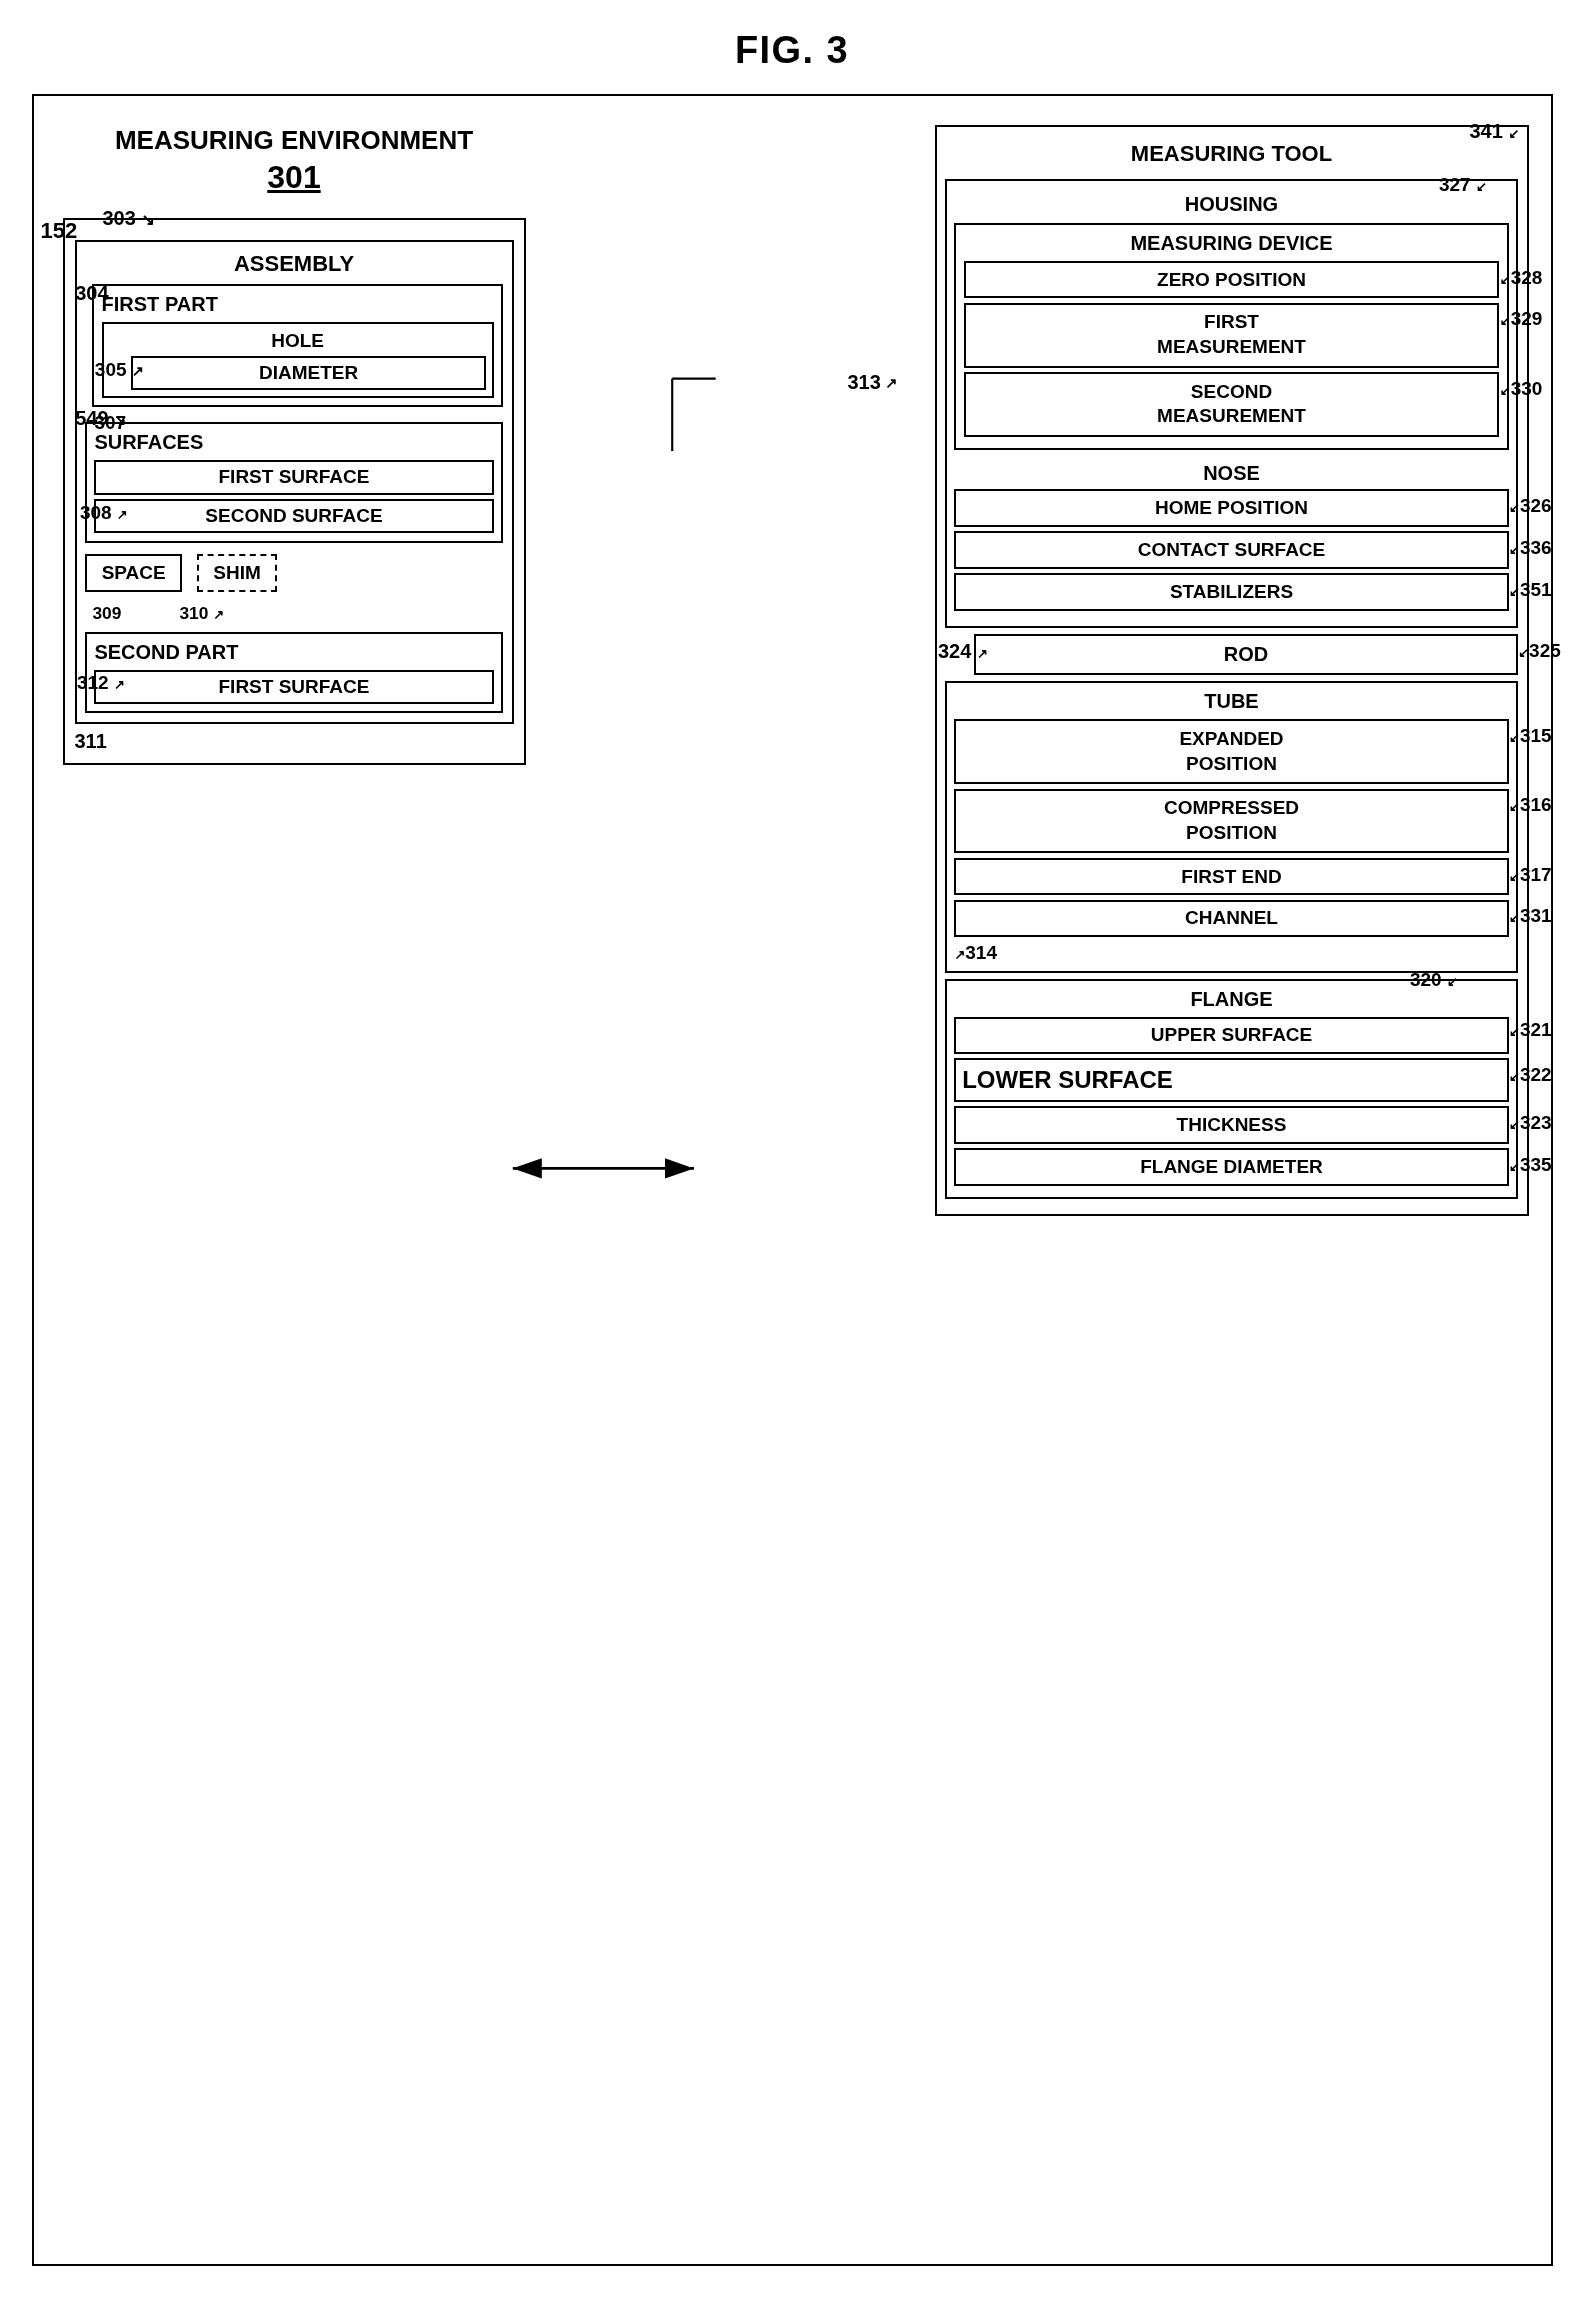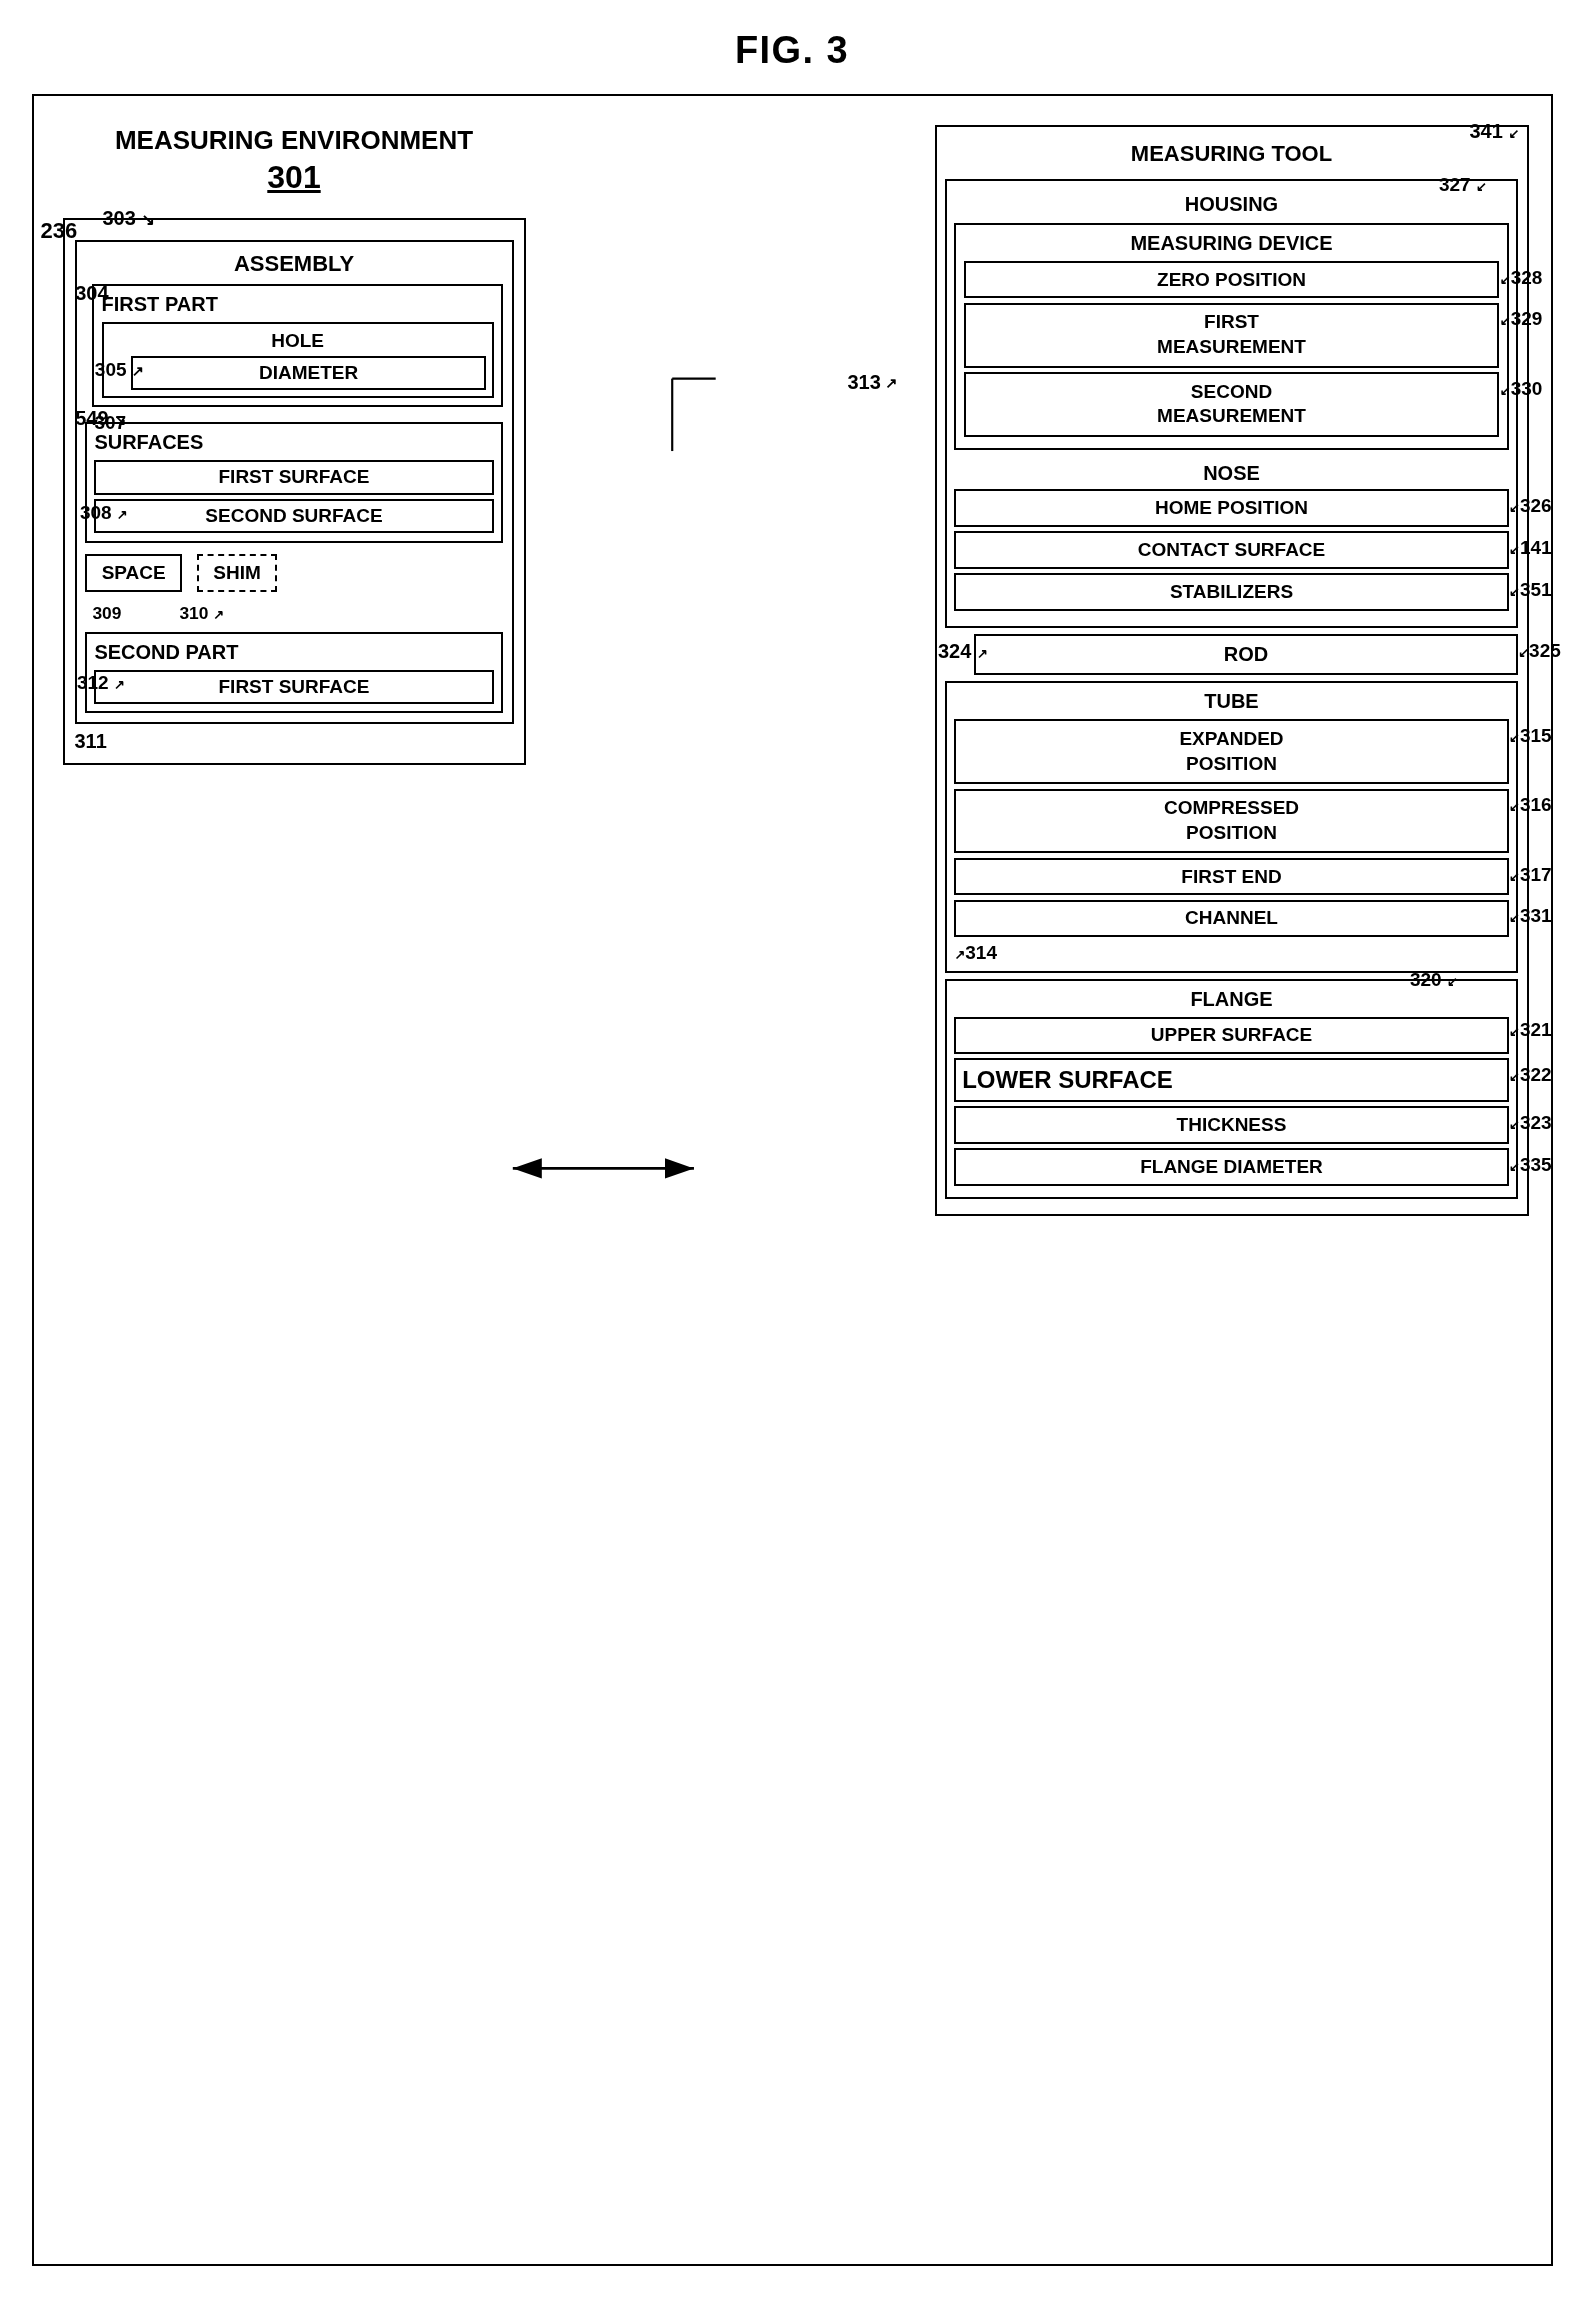--- a/index.html
+++ b/index.html
@@ -72,21 +72,21 @@
     <div style="position: absolute; left: 29px; top: 29px; width: 463px;">
 
       <div style="text-align:center; margin-bottom: 2.9px;">
         <span style="font-size:26px; font-weight:bold;">MEASURING ENVIRONMENT</span>
       </div>
       <div style="text-align:center; margin-bottom: 22px;">
         <span style="font-size:32px; font-weight:bold; text-decoration:underline;">301</span>
       </div>
 
       <div style="position:relative; margin-bottom:4.3px;">
-        <span style="font-size:22px; font-weight:bold; position:absolute; left:-22px; top:0;">236</span>
+        <span style="font-size:22px; font-weight:bold; position:absolute; left:-22px; top:0;">152</span>
       </div>
 
       <div style="border:2.2px solid #000; padding:10px; position:relative; margin-top:14.5px;">
 
         <div style="position:absolute; top:-13px; left:38px; font-size:20px; font-weight:bold;">
           <span>303</span>
           <span style="font-size:16px;">↘</span>
         </div>
 
         <div style="border:2.2px solid #000; padding:8.7px; margin-top:10px;">
@@ -221,21 +221,21 @@
             <div style="position:relative; margin:4.3px 0;">
               <div style="border:2.2px solid #000; font-size:19px; font-weight:bold; text-align:center; padding:5.8px;">HOME POSITION</div>
               <span style="position:absolute; right:-43px; top:5.8px; font-size:19px; font-weight:bold;">
                 <span style="font-size:13px;">↙</span><span>326</span>
               </span>
             </div>
 
             <div style="position:relative; margin:4.3px 0;">
               <div style="border:2.2px solid #000; font-size:19px; font-weight:bold; text-align:center; padding:5.8px;">CONTACT SURFACE</div>
               <span style="position:absolute; right:-43px; top:5.8px; font-size:19px; font-weight:bold;">
-                <span style="font-size:13px;">↙</span><span>141</span>
+                <span style="font-size:13px;">↙</span><span>336</span>
               </span>
             </div>
 
             <div style="position:relative; margin:4.3px 0;">
               <div style="border:2.2px solid #000; font-size:19px; font-weight:bold; text-align:center; padding:5.8px;">STABILIZERS</div>
               <span style="position:absolute; right:-43px; top:5.8px; font-size:19px; font-weight:bold;">
                 <span style="font-size:13px;">↙</span><span>351</span>
               </span>
             </div>
           </div>

